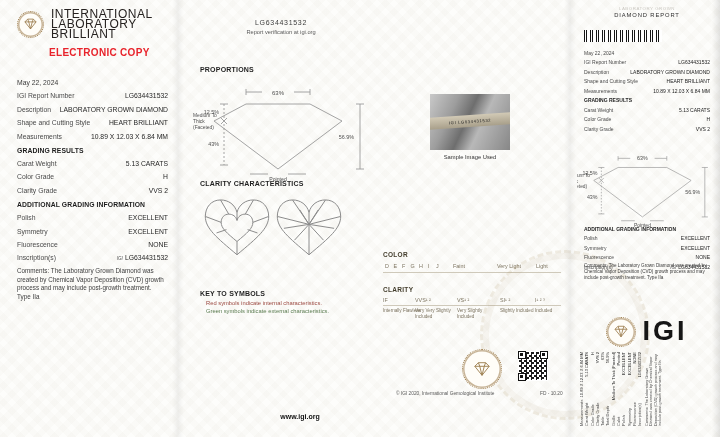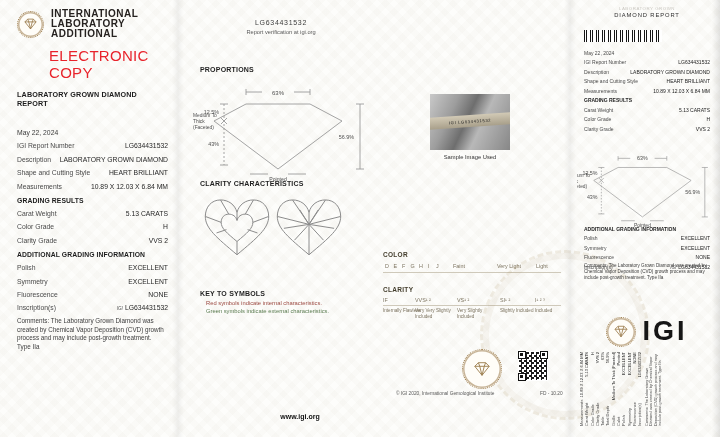--- a/index.html
+++ b/index.html
@@ -19,22 +19,22 @@
     background:linear-gradient(90deg, rgba(0,0,0,0), rgba(0,0,0,.10)); }
 
   
   .seal { border-radius:50%; border:1.6px dotted #9a7a4a; display:flex; align-items:center; justify-content:center;
     box-shadow: inset 0 0 0 1.5px rgba(154,122,74,.55); background:#fffdf8; }
   .seal svg { display:block; }
 
   
   .panel-left { position:absolute; left:0; top:0; width:180px; height:437px; padding:9px 12px 0 17px; }
   .brand { display:flex; align-items:center; gap:7px; }
-  .brand-lines { font-size:10px; font-weight:700; letter-spacing:.5px; line-height:10px; color:#262220; }
-  .electronic { margin-top:8px; font-size:15px; font-weight:400; letter-spacing:.3px; color:#e8232b;padding-left:32px; }
+  .brand-lines { font-size:12px; font-weight:400; letter-spacing:.5px; line-height:10px; color:#262220; }
+  .electronic { margin-top:8px; font-size:10px; font-weight:700; letter-spacing:.3px; color:#e8232b;padding-left:32px; }
   .doc-title { margin-top:9px; font-size:7.2px; font-weight:700; letter-spacing:.15px; color:#1c1c1c; }
   .date { margin-top:21px; font-size:6.8px; color:#3c3c3c; }
   .kv { display:flex; justify-content:space-between; align-items:baseline; margin-top:6.4px; font-size:6.8px; color:#4a4a4a; }
   .kvv { text-align:right; color:#262626; }
   .sec-head { margin-top:7px; font-size:6.8px; font-weight:700; color:#1d1d1d; letter-spacing:.1px; }
   .insc-mark { font-size:4.6px; font-style:italic; color:#555; margin-right:2px; }
   .comments { margin-top:6px; font-size:6.3px; line-height:8.4px; color:#3d3d3d; }
 
   
   .panel-mid { position:absolute; left:180px; top:0; width:392px; height:437px; }
@@ -107,26 +107,25 @@
         <svg width="17" height="14" viewBox="0 0 24 20">
           <g stroke="#9a7a4a" fill="none" stroke-width="1.2">
             <path d="M4,7 L8,3 L16,3 L20,7 L12,17 Z"></path>
               <path d="M4,7 L20,7 M8,3 L9.5,7 M16,3 L14.5,7 M9.5,7 L12,17 M14.5,7 L12,17"></path>
           </g>
         </svg>
       </div>
       <div class="brand-lines">
         <div>INTERNATIONAL</div>
         <div>LABORATORY</div>
-        <div>ADDITIONAL</div>
+        <div>BRILLIANT</div>
       </div>
     </div>
 
     <div class="electronic">ELECTRONIC COPY</div>
-    <div class="doc-title">LABORATORY GROWN DIAMOND REPORT</div>
     <div class="date">May 22, 2024</div>
 
     <div class="kv">
       <span>IGI Report Number</span>
       <span class="kvv">LG634431532</span>
     </div>
     <div class="kv">
       <span>Description</span>
       <span class="kvv">LABORATORY GROWN DIAMOND</span>
     </div>

